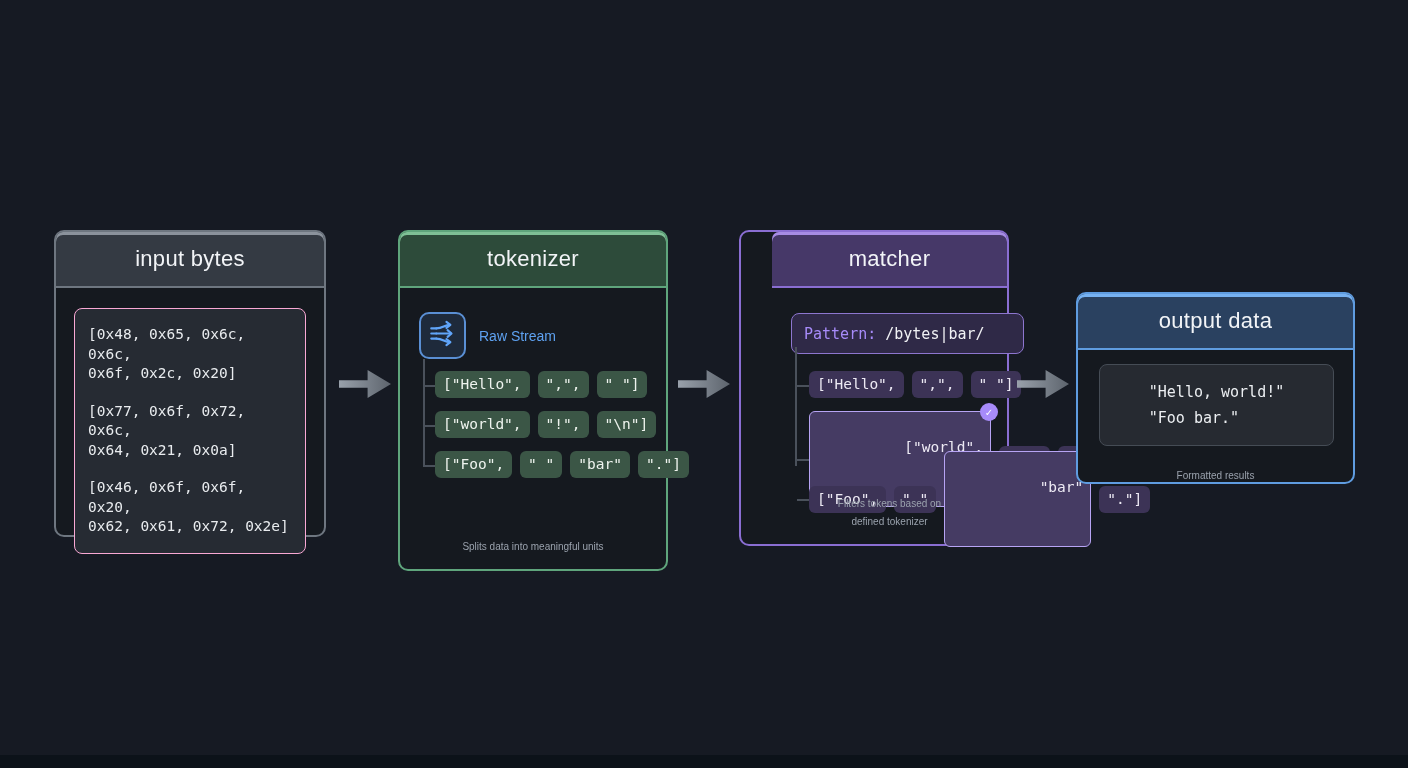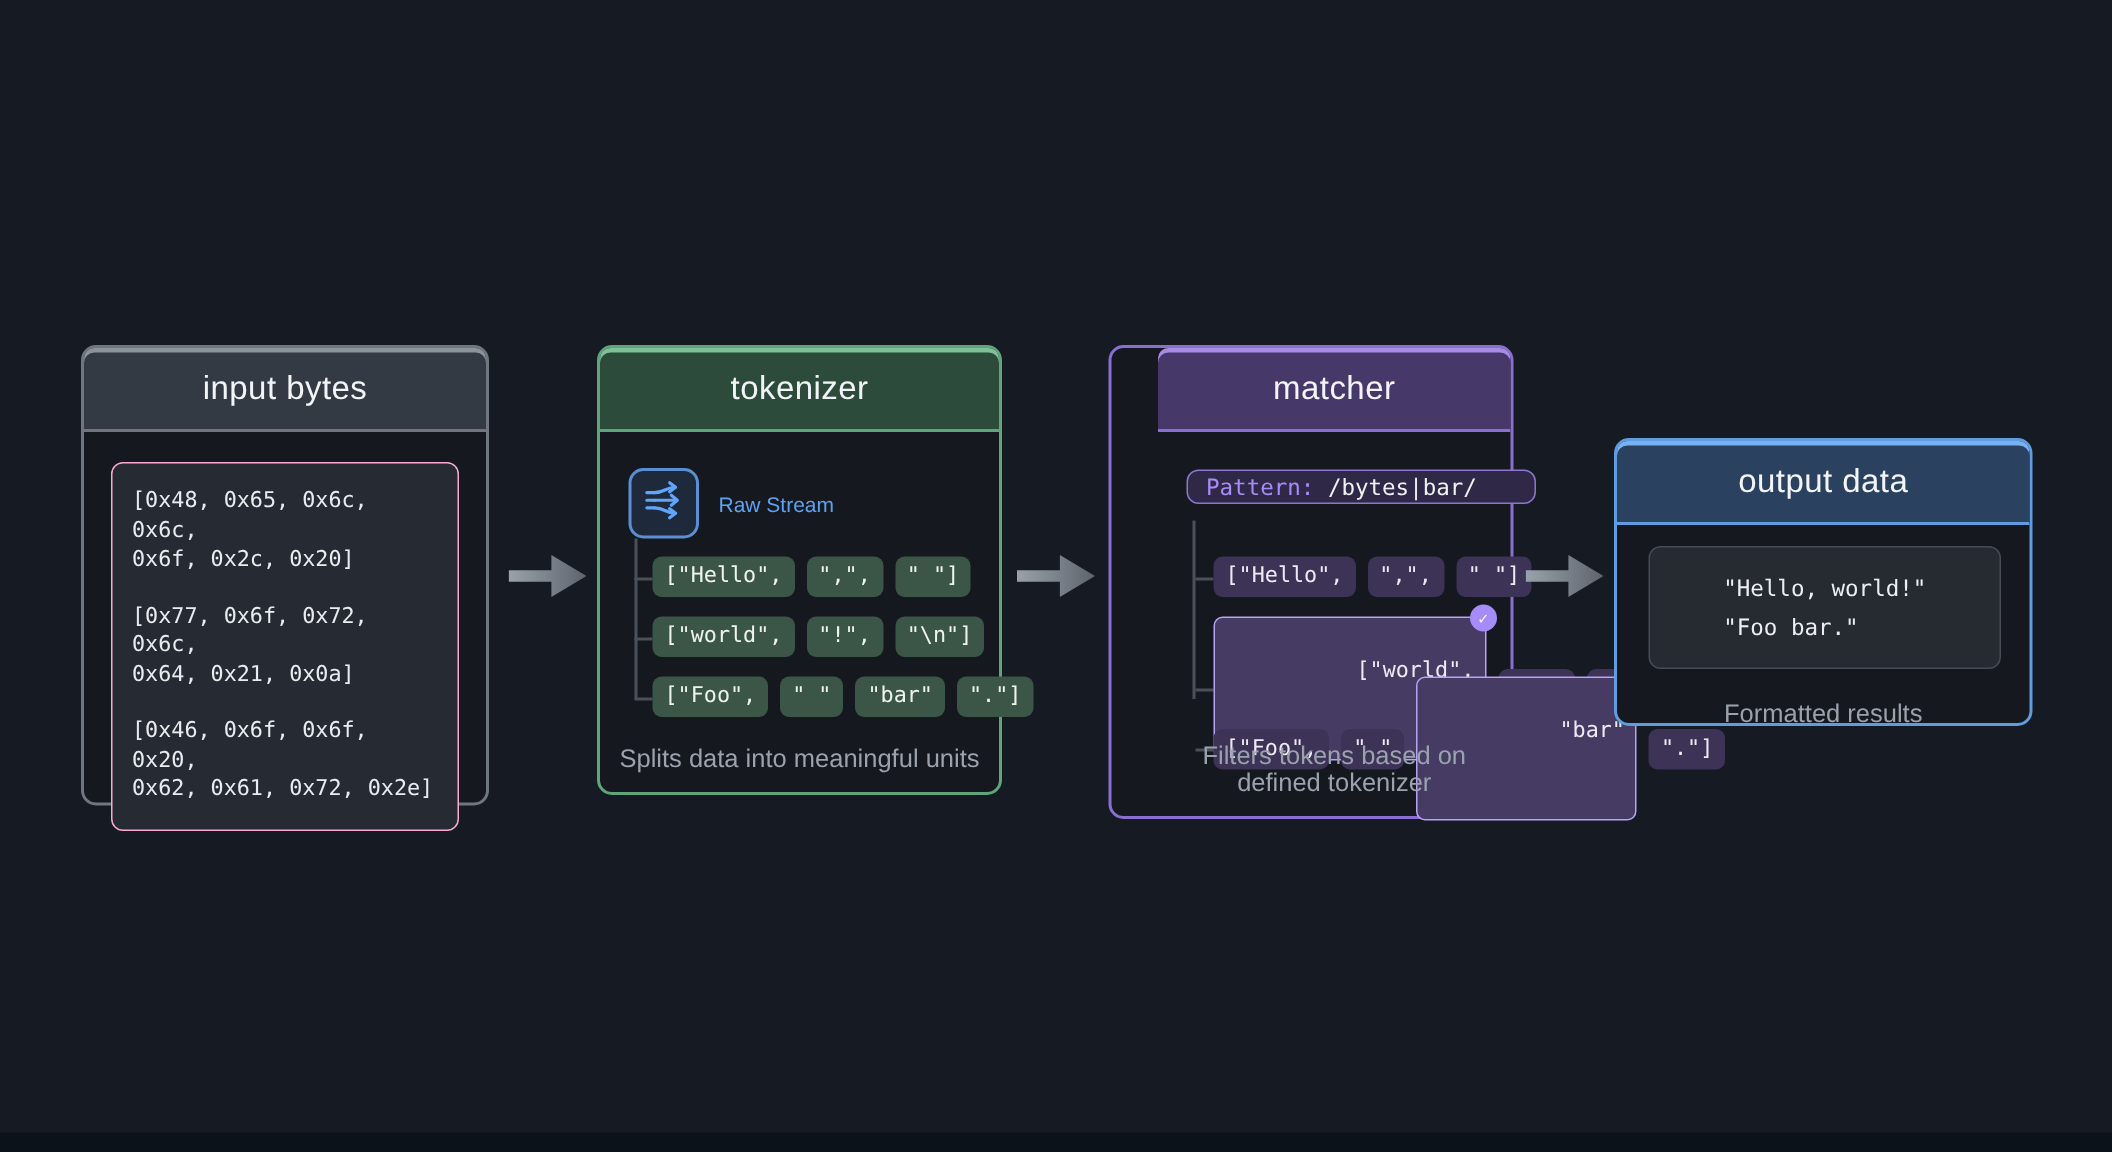--- a/index.html
+++ b/index.html
@@ -14,21 +14,21 @@
     background:#0c1219;
   }
   
   .panel{
     position:absolute;
     background:#15191f;
     border:2px solid var(--bc);
     border-radius:10px;
   }
   .panel--input     { --bc:#6e7680; --hb:#343a43; --hl:#8b929c; left:54px;  top:230px; width:272px; height:307px; }
-  .panel--tokenizer { --bc:#5fa57c; --hb:#2d4b3a; --hl:#7fc096; left:398px; top:230px; width:270px; height:300px; }
+  .panel--tokenizer { --bc:#5fa57c; --hb:#2d4b3a; --hl:#7fc096; left:398px; top:230px; width:270px; height:341px; }
   .panel--matcher   { --bc:#8a6ed2; --hb:#463868; --hl:#a78ce4; left:739px; top:230px; width:270px; height:316px;padding-left:31px; }
   .panel--output    { --bc:#5f9ce0; --hb:#2a4160; --hl:#77b2f2; left:1076px;top:292px; width:279px; height:192px; }
   .panel-header{
     height:56px;
     background:var(--hb);
     border-bottom:2px solid var(--bc);
     box-shadow:inset 0 3px 0 var(--hl);
     border-radius:7px 7px 0 0;
     display:flex; align-items:center; justify-content:center;
   }
@@ -59,21 +59,21 @@
     display:flex; flex-direction:column; align-items:center;
   }
   .output-box .lines{
     font-family:"DejaVu Sans Mono", monospace;
     font-size:15px; line-height:26px; color:#eceff2;
     text-align:left;
   }
   .panel-footer{
     position:absolute; left:0; right:0; bottom:14px;
     text-align:center;
-    font-size:17px; line-height:17.5px; color:#9aa2ad;
+    font-size:10px; line-height:17.5px; color:#9aa2ad;
   }
 
   
   .stream-row{
     position:absolute; left:19px; top:24px;
     display:flex; align-items:center; gap:13px;
   }
   .stream-icon-box{
     width:47px; height:47px;
     border:2px solid #5a8fd4;
@@ -114,21 +114,21 @@
     position:absolute; top:-9px; right:-8px;
     width:18px; height:18px; border-radius:50%;
     background:#a78bfa; color:#fff;
     font-size:11px; font-weight:bold;
     display:flex; align-items:center; justify-content:center;
   }
 
   
   .pattern-box{
     position:absolute; left:19px; top:25px;
-    width:233px; height:23px;
+    width:233px; height:41px;
     border:1.5px solid #8d76cf;
     border-radius:8px;
     background:#2f2947;
     display:flex; align-items:center;
     padding-left:12px; gap:9px;
     font-family:"DejaVu Sans Mono", monospace;
     font-size:15px;
   }
   .pattern-label{ color:#a78bfa; }
   .pattern-value{ color:#f0f1f4; }

